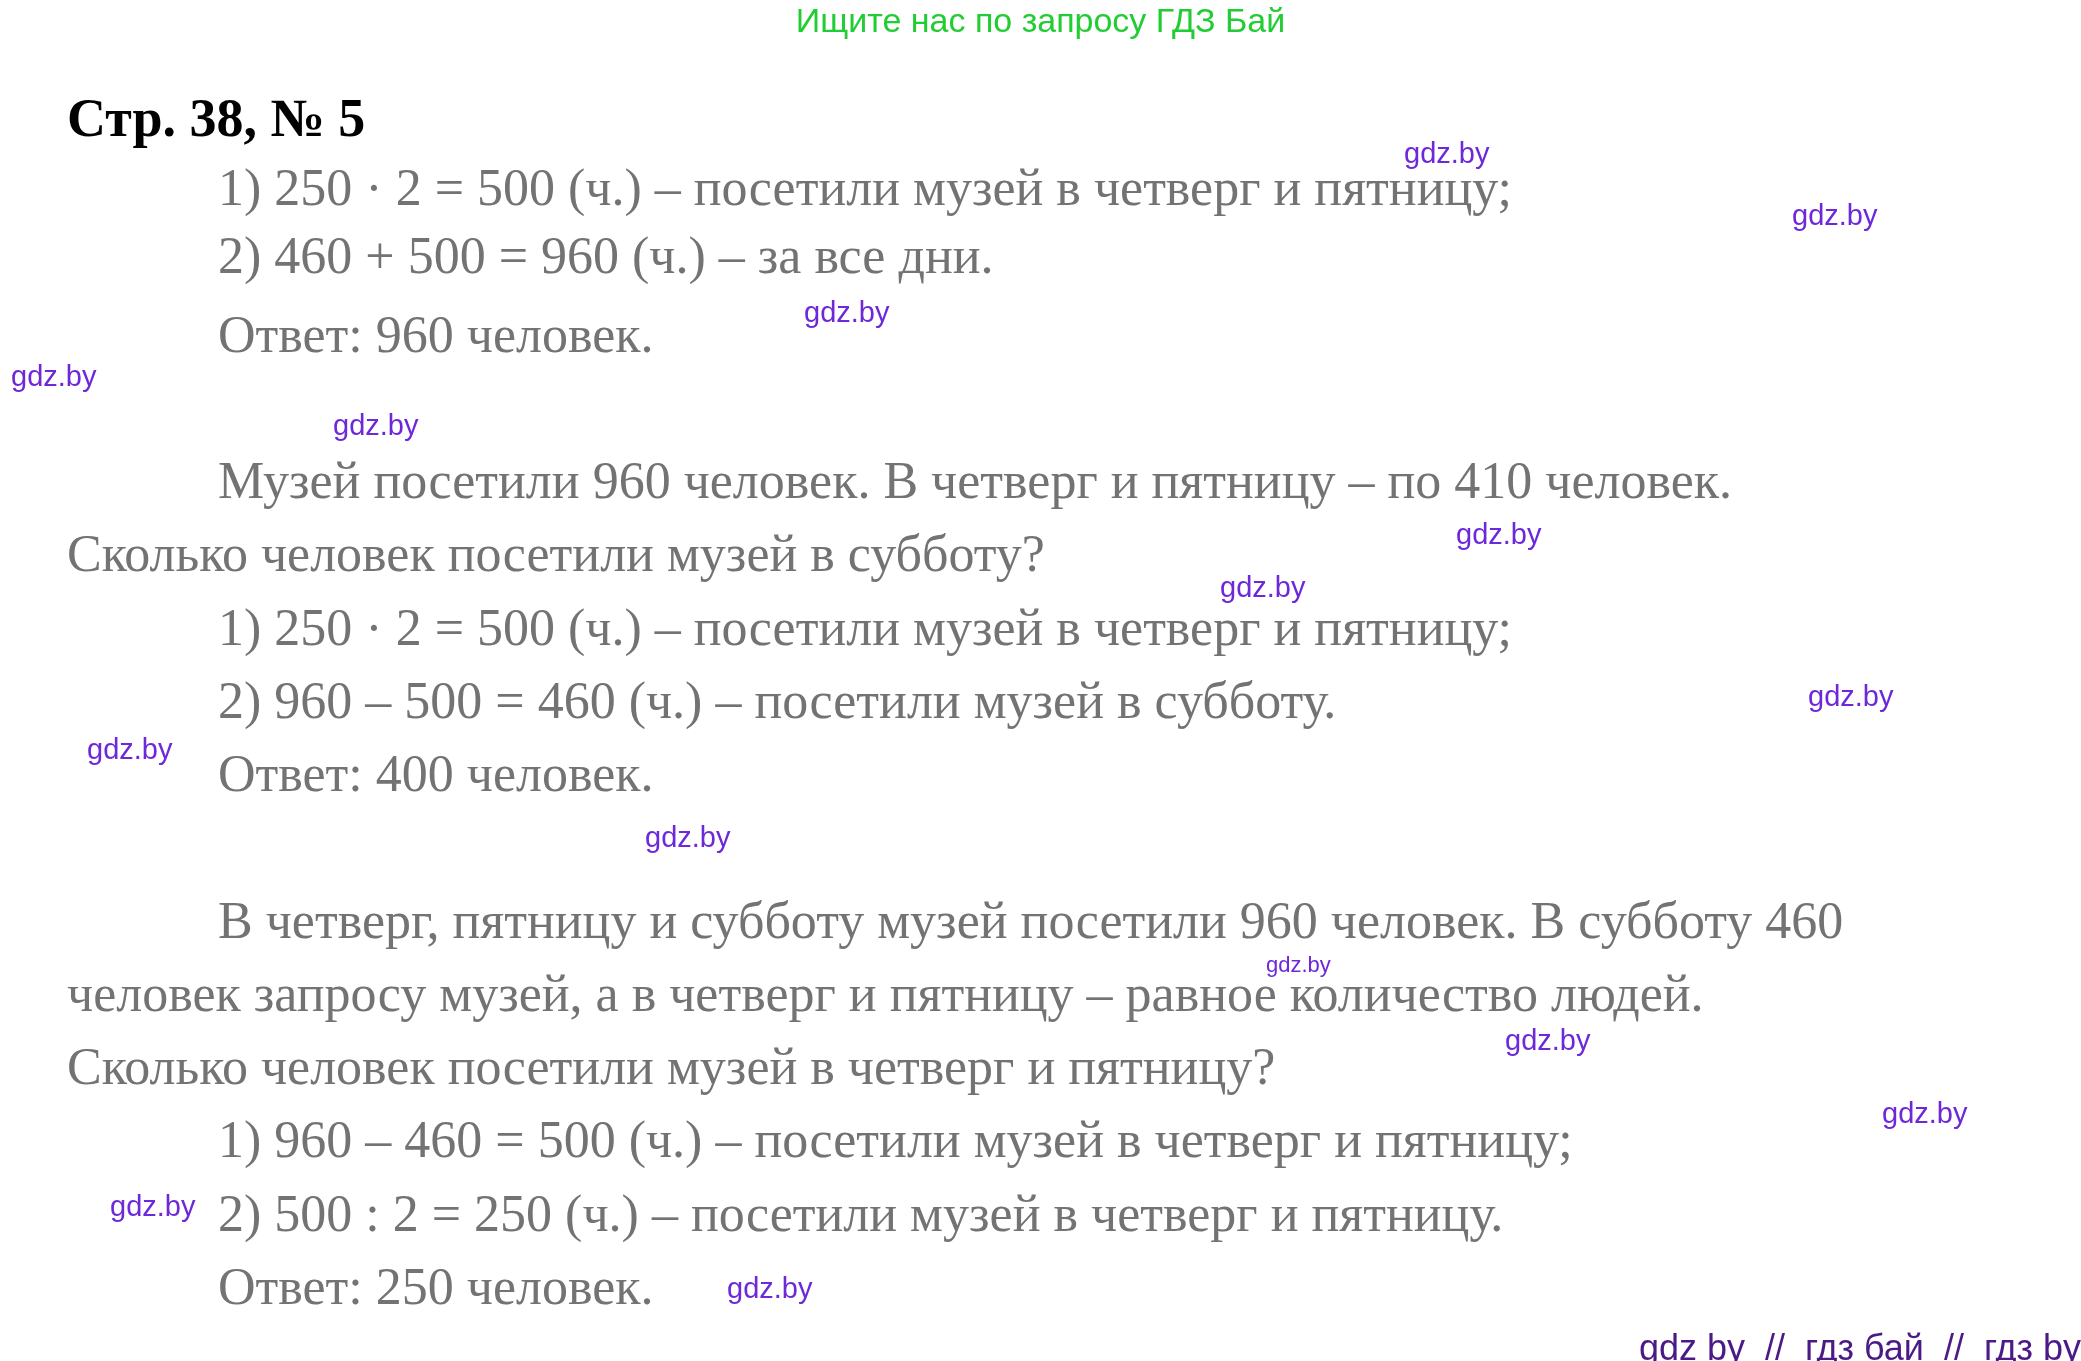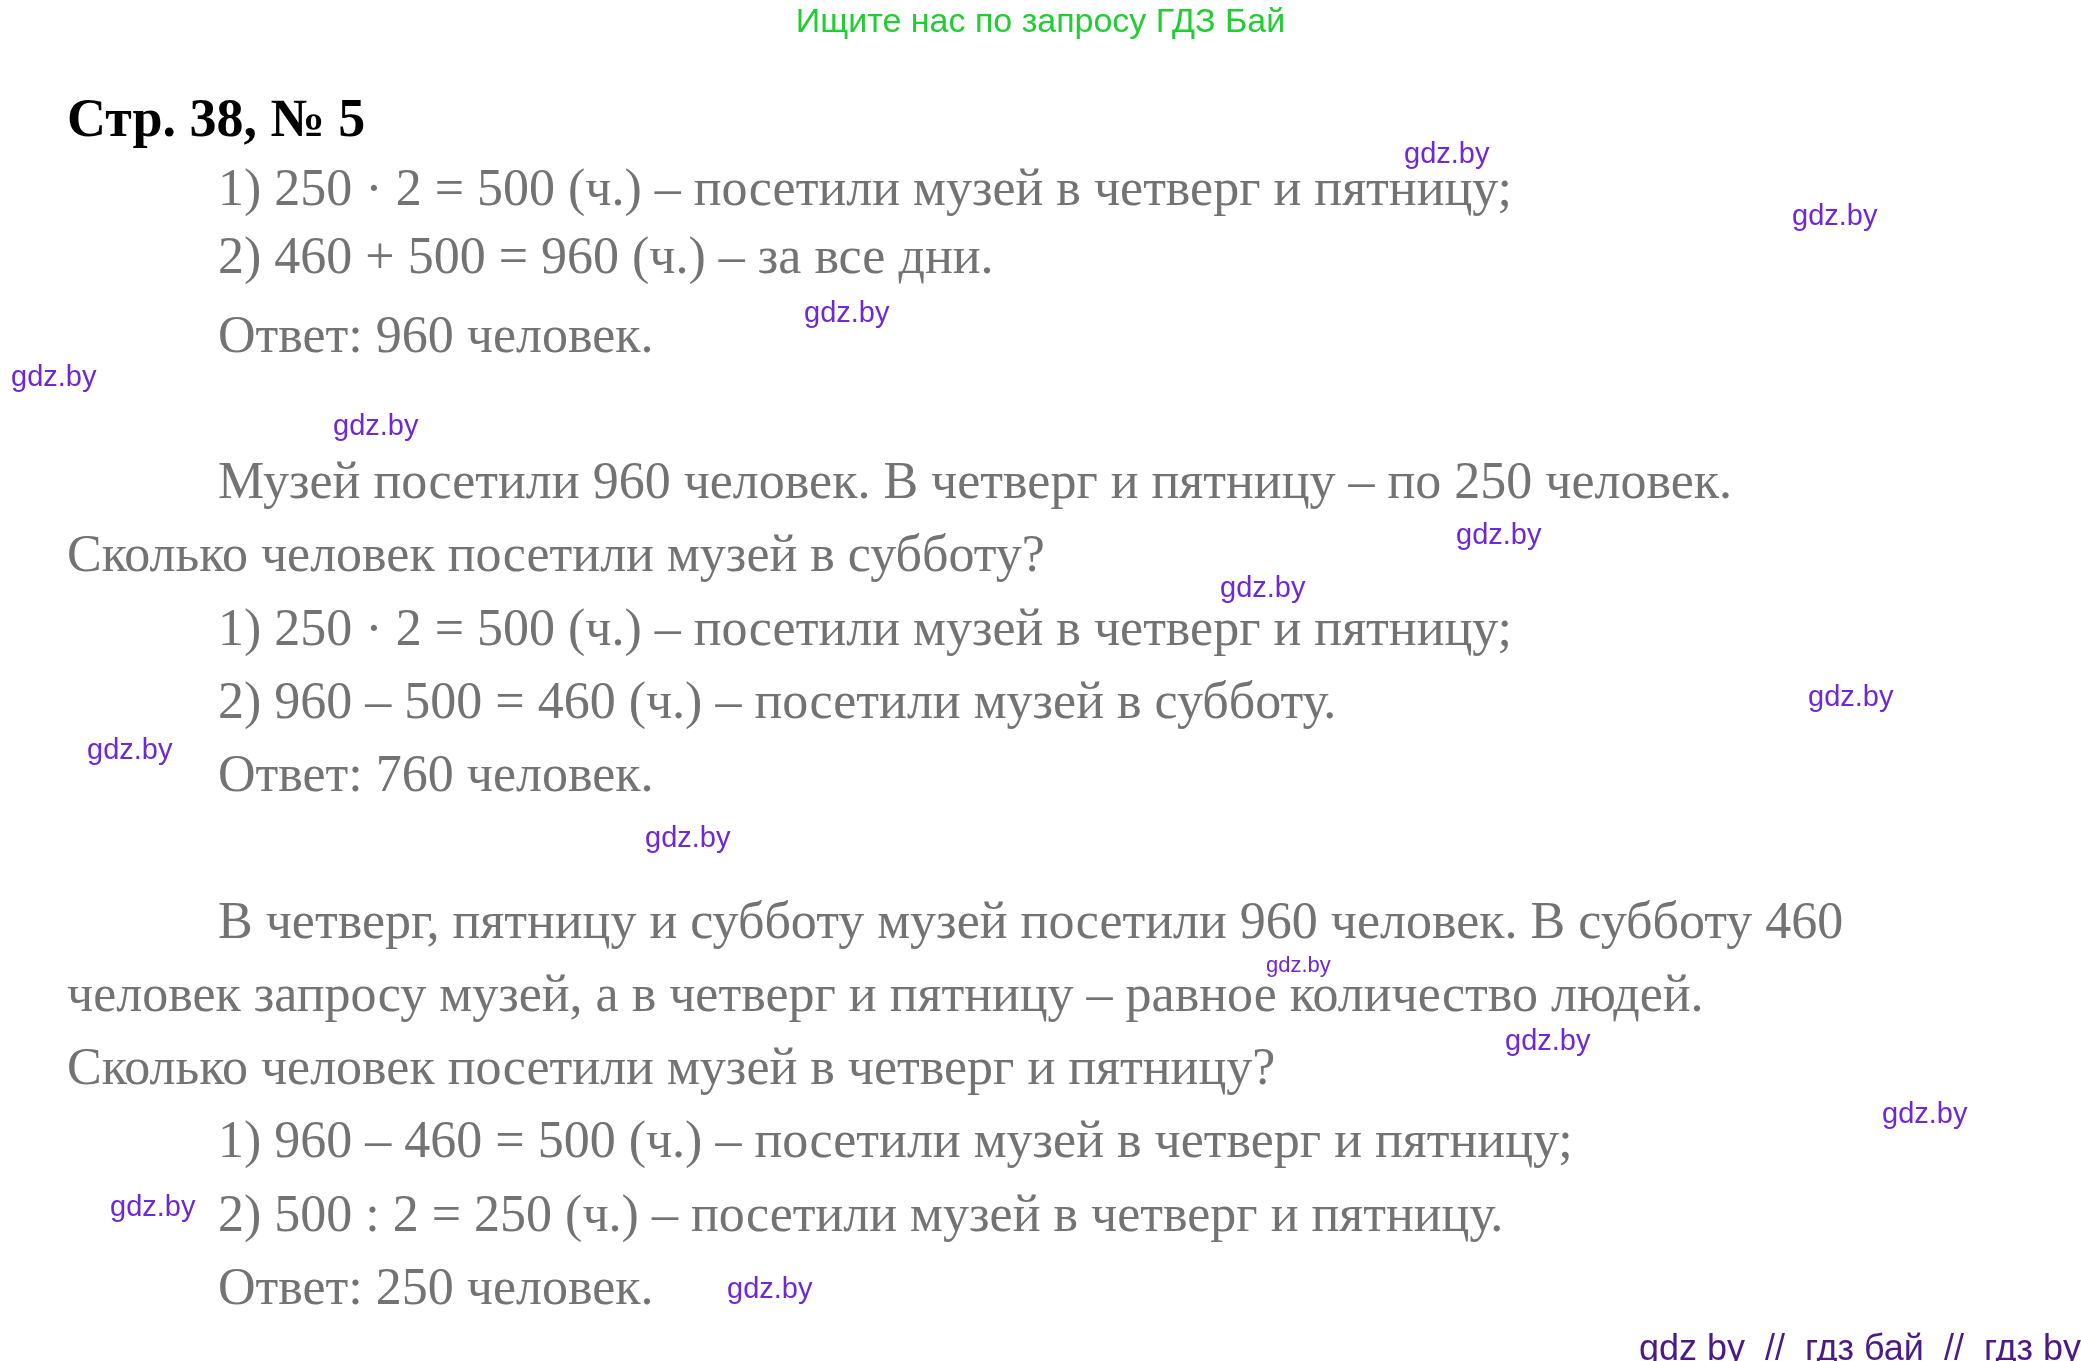--- a/index.html
+++ b/index.html
@@ -36,25 +36,25 @@
 <body>
 
 <div class="header-ad">Ищите нас по запросу ГДЗ Бай</div>
 
 <div class="title">Стр. 38, № 5</div>
 
 <div class="line ind" style="top:156px">1) 250 · 2 = 500 (ч.) – посетили музей в четверг и пятницу;</div>
 <div class="line ind" style="top:224px">2) 460 + 500 = 960 (ч.) – за все дни.</div>
 <div class="line ind" style="top:303px">Ответ: 960 человек.</div>
 
-<div class="line ind" style="top:449px">Музей посетили 960 человек. В четверг и пятницу – по 250 человек.</div>
+<div class="line ind" style="top:449px">Музей посетили 960 человек. В четверг и пятницу – по 410 человек.</div>
 <div class="line noind" style="top:522px">Сколько человек посетили музей в субботу?</div>
 <div class="line ind" style="top:596px">1) 250 · 2 = 500 (ч.) – посетили музей в четверг и пятницу;</div>
 <div class="line ind" style="top:669px">2) 960 – 500 = 460 (ч.) – посетили музей в субботу.</div>
-<div class="line ind" style="top:742px">Ответ: 760 человек.</div>
+<div class="line ind" style="top:742px">Ответ: 400 человек.</div>
 
 <div class="line ind" style="top:889px">В четверг, пятницу и субботу музей посетили 960 человек. В субботу 460</div>
 <div class="line noind" style="top:962px">человек запросу музей, а в четверг и пятницу – равное количество людей.</div>
 <div class="line noind" style="top:1035px">Сколько человек посетили музей в четверг и пятницу?</div>
 <div class="line ind" style="top:1108px">1) 960 – 460 = 500 (ч.) – посетили музей в четверг и пятницу;</div>
 <div class="line ind" style="top:1182px">2) 500 : 2 = 250 (ч.) – посетили музей в четверг и пятницу.</div>
 <div class="line ind" style="top:1255px">Ответ: 250 человек.</div>
 
 <div class="wm" style="left:1404px;top:136px">gdz.by</div>
 <div class="wm" style="left:1792px;top:198px">gdz.by</div>

